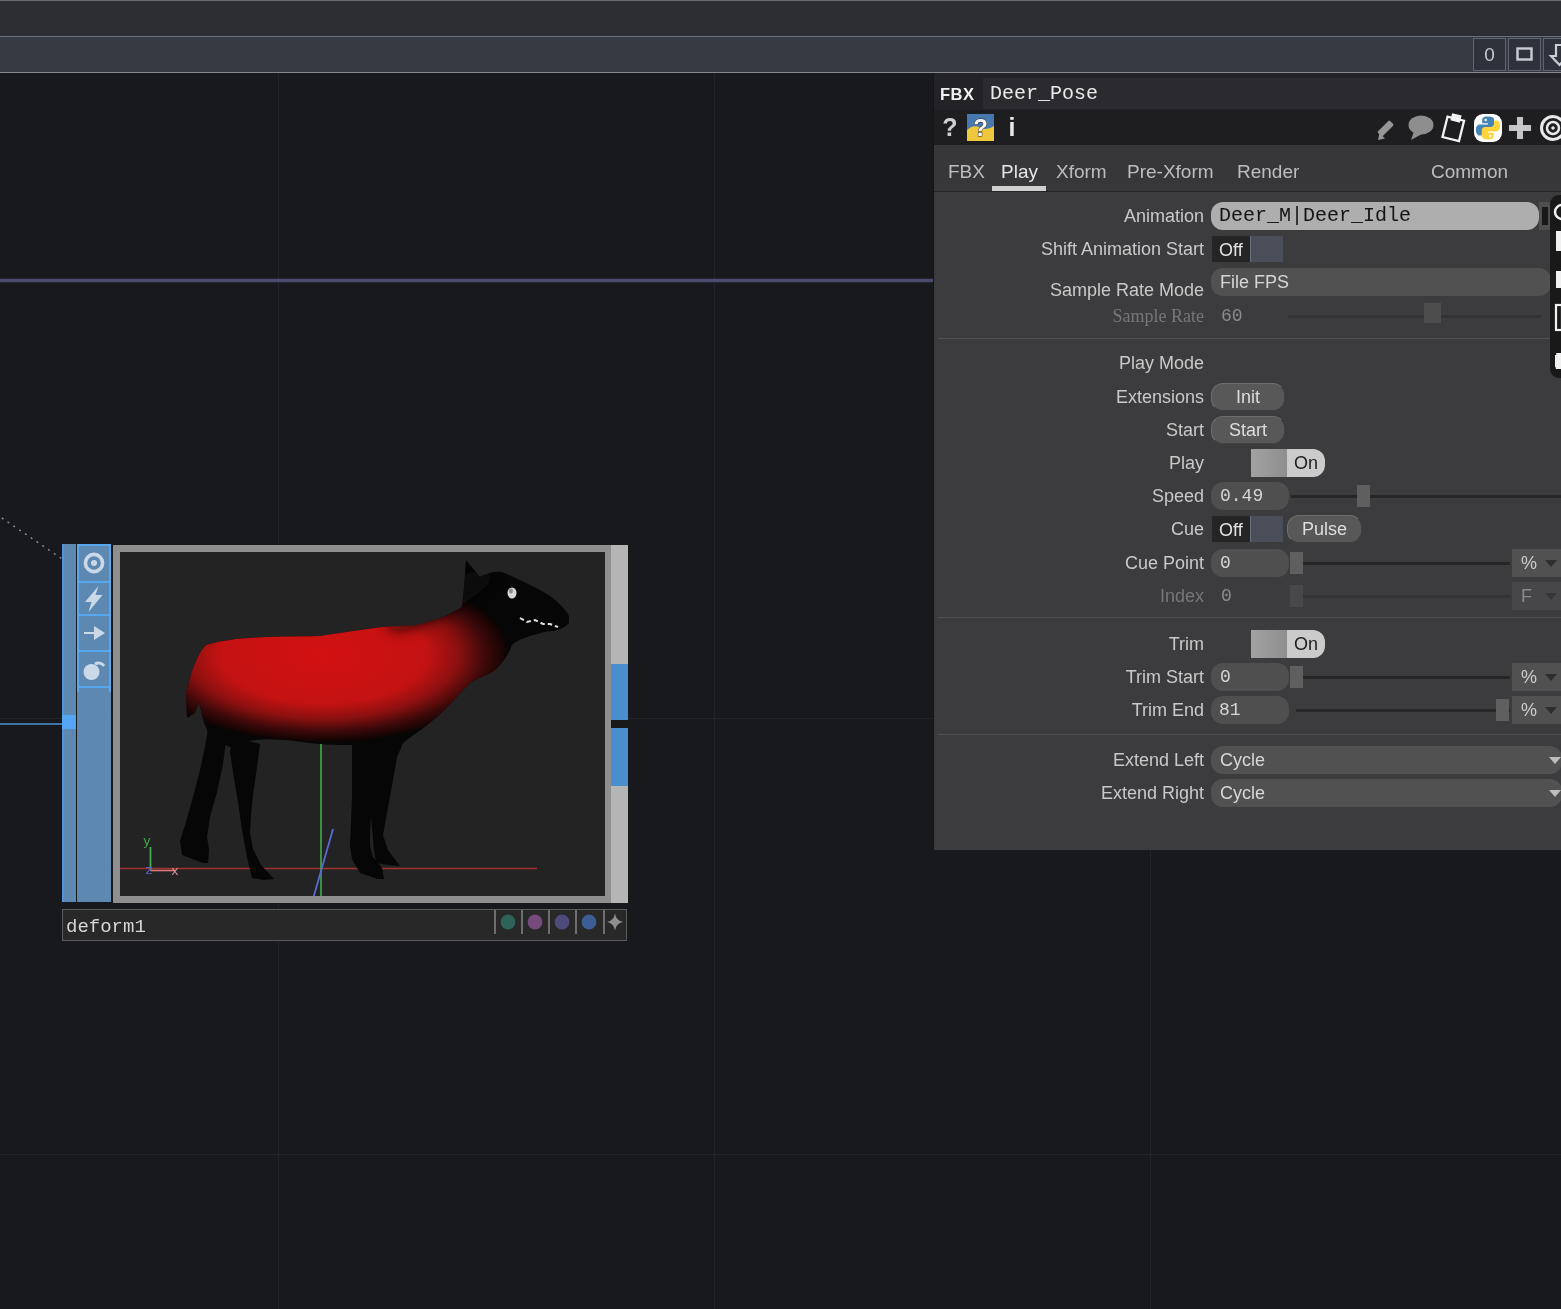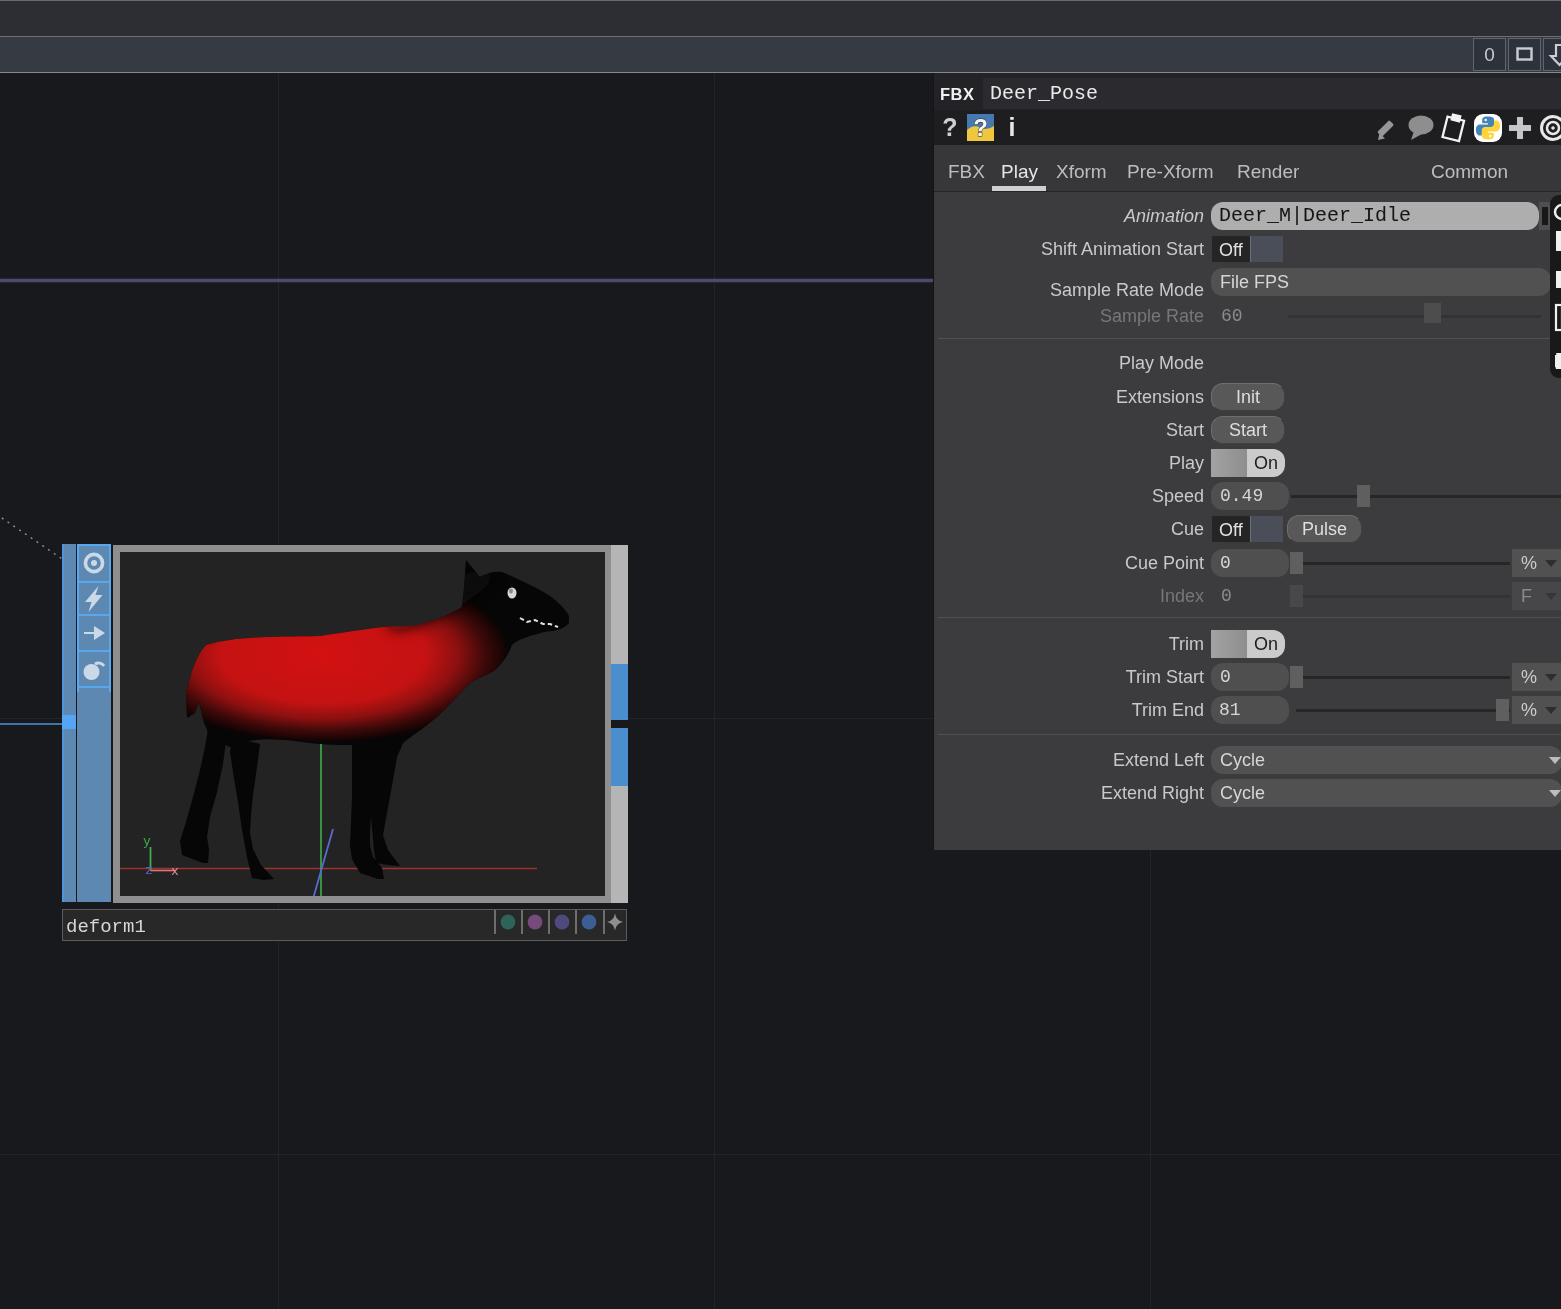--- a/index.html
+++ b/index.html
@@ -30,21 +30,21 @@
        border-top:1px solid #6e6e6e;border-left:1px solid #6e6e6e;border-bottom:1px solid #404040;border-right:1px solid #404040;line-height:26px;}
   .numfld{background:#4f4f4f;color:#d6d6d6;padding-left:9px;width:78px;font-family:"Liberation Mono",monospace;box-sizing:border-box;}
   .sep{position:absolute;left:4px;width:624px;height:1px;background:#505052;}
   .track{position:absolute;height:3px;background:#262626;}
   .knob{position:absolute;background:#5f5f5f;}
   .unit{position:absolute;left:578px;width:50px;height:28px;background:#515151;color:#cdcdcd;font-size:18px;line-height:28px;padding-left:9px;box-sizing:border-box;}
   .tri{position:absolute;width:0;height:0;border-left:6px solid transparent;border-right:6px solid transparent;border-top:7px solid #2e2e2e;}
   .togoff{width:73px;background:#4a4e58;border:1px solid #3a3a3a;}
   .toff{position:absolute;left:0;top:0;width:38px;height:26px;background:#252525;color:#e2e2e2;padding-left:7px;box-sizing:border-box;}
   .tknob{position:absolute;left:38px;top:0;width:33px;height:26px;background:#4a4e58;border-left:1px solid #6a6e78;box-sizing:border-box;}
-  .togon{width:74px;background:#cbcbcb;}
+  .togon{width:74px;background:#cbcbcb;margin-left:40px;}
   .tgrip{position:absolute;left:0;top:0;width:36px;height:28px;background:linear-gradient(90deg,#a2a2a2,#8e8e8e);}
   .ton{position:absolute;left:36px;top:0;width:38px;height:28px;color:#1c1c1c;text-align:center;}
 </style>
 </head>
 <body>
 <div class="abs" id="bar1"></div>
 <div class="abs" id="bar2">
   <div class="tbtn" style="left:1473px;width:33px;">0</div>
   <div class="tbtn" style="left:1508px;width:33px;">
     <svg width="31" height="31" viewBox="0 0 31 31" style="display:block;">
@@ -219,33 +219,33 @@
   <div id="tabbar"></div>
   <div class="tab" style="left:14px;">FBX</div>
   <div class="tab" style="left:67px;color:#e6e6e6;">Play</div>
   <div class="tab" style="left:122px;">Xform</div>
   <div class="tab" style="left:193px;">Pre-Xform</div>
   <div class="tab" style="left:303px;">Render</div>
   <div class="tab" style="left:384px;margin-top:39px;">Extensions</div>
   <div class="tab" style="left:497px;">Common</div>
   <div class="abs" style="left:58px;top:113px;width:54px;height:5px;background:#cfcfcf;"></div>
 
-  <div class="lbl" style="left:0;top:129px;font-style:italic;">Animation</div>
+  <div class="lbl" style="left:0;top:129px;">Animation</div>
   <div class="fld" style="left:277px;top:129px;width:328px;background:#aeaeae;color:#151515;font-family:'Liberation Mono',monospace;font-size:20px;padding-left:8px;box-sizing:border-box;">Deer_M|Deer_Idle</div>
 
   <div class="lbl" style="left:0;top:162px;">Shift Animation Start</div>
   <div class="fld togoff" style="top:162px;">
       <div class="toff">Off</div>
       <div class="tknob"></div>
     </div>
 
   <div class="lbl" style="left:0;top:187px;margin-top:16px;">Sample Rate Mode</div>
   <div class="fld drop" style="top:195px;">File FPS</div>
 
-  <div class="lbl dis" style="left:0;top:229px;">Sample Rate</div>
+  <div class="lbl dis" style="left:0;top:229px;font-family:Liberation Serif, serif;">Sample Rate</div>
   <div class="fld" style="left:287px;top:229px;color:#8b8b8b;font-family:'Liberation Mono',monospace;">60</div>
   <div class="track" style="left:354px;top:242px;width:253px;background:#333335;"></div>
   <div class="knob" style="left:490px;top:230px;width:17px;height:20px;background:#4d4d4d;"></div>
 
   <div class="sep" style="top:265px;"></div>
 
   <div class="lbl" style="left:0;top:276px;">Play Mode</div>
 
   <div class="lbl" style="left:0;top:310px;">Extensions</div>
   <div class="fld btn" style="top:310px;">Init</div>

